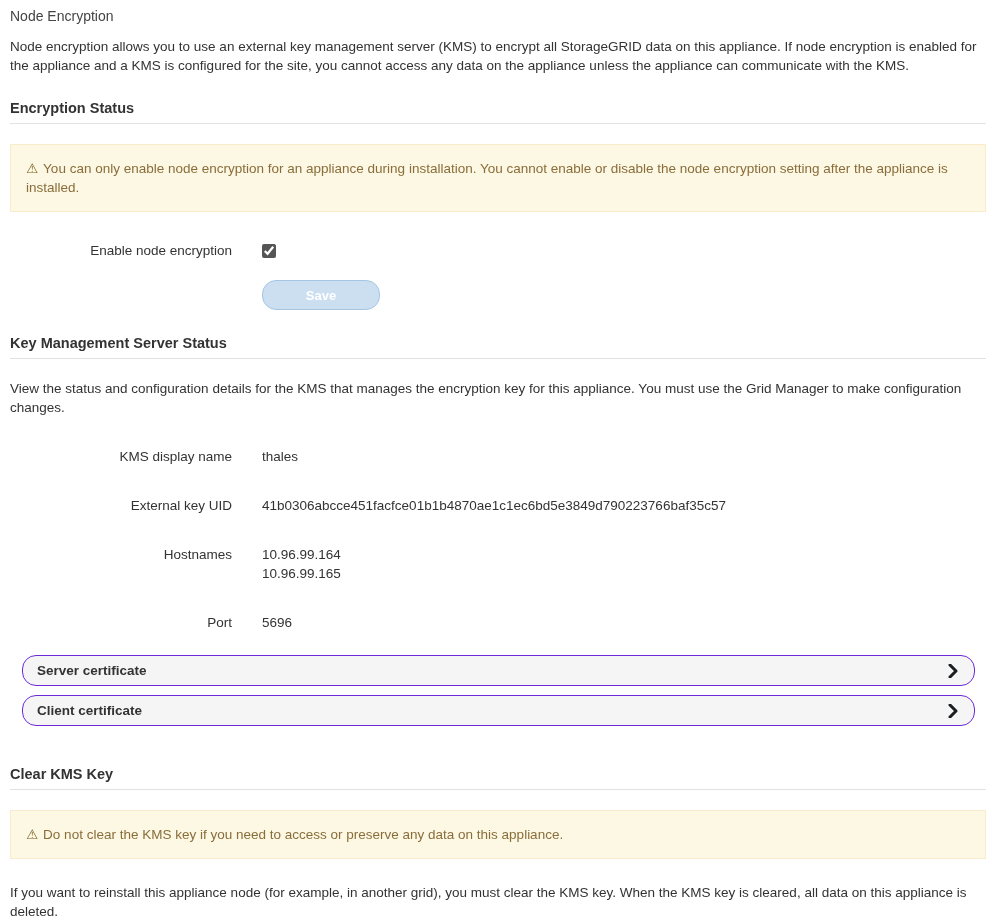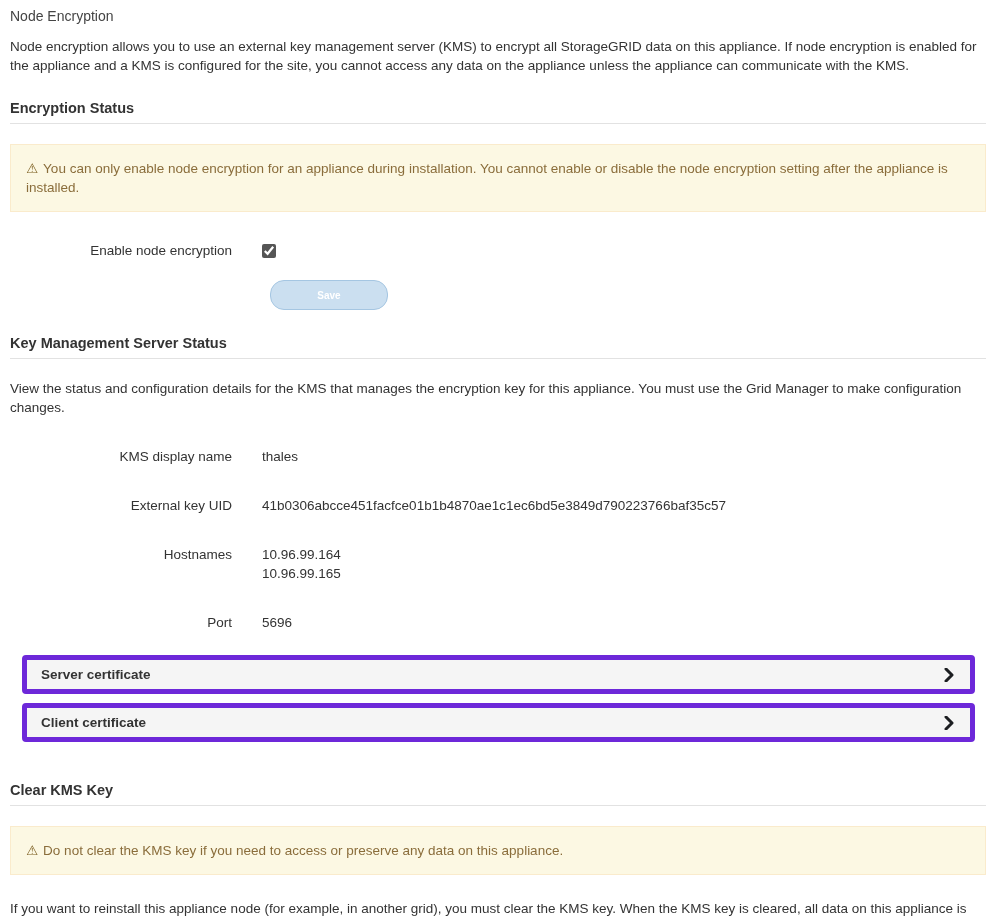--- a/index.html
+++ b/index.html
@@ -71,24 +71,23 @@
 
   .save-row { margin-top: 22px; margin-left: 252px; }
   .save-btn {
     width: 118px;
     height: 30px;
     background: #cbdff0;
     border: 1px solid #a5c6e2;
     border-radius: 14px;
     color: #ffffff;
     font-weight: 700;
-    font-size: 10px;
+    font-size: 13px;
     font-family: inherit;
     cursor: default;
-    margin-left: 8px;
   }
 
   .kms-desc { margin: 20px 0 12px 0; line-height: 19px; max-width: 960px; }
 
   .detail-row {
     display: flex;
     margin-top: 30px;
     line-height: 19px;
   }
   .detail-label {
@@ -98,22 +97,22 @@
     flex-shrink: 0;
   }
   .detail-value span { display: block; }
 
   .accordion-group { margin: 23px 11px 0 12px; }
   .accordion {
     display: flex;
     justify-content: space-between;
     align-items: center;
     background: #f5f5f5;
-    border: 5px solid #6d28d9;
-    border-radius: 4px;
+    border: 1px solid #6d28d9;
+    border-radius: 14px;
     padding: 7px 16px 7px 14px;
     margin-bottom: 9px;
     cursor: pointer;
   }
   .accordion-label { font-weight: 700; font-size: 13.5px; color: #333; }
   .chevron-icon { display: inline-flex; align-items: center; }
 </style>
 </head>
 <body>
 

